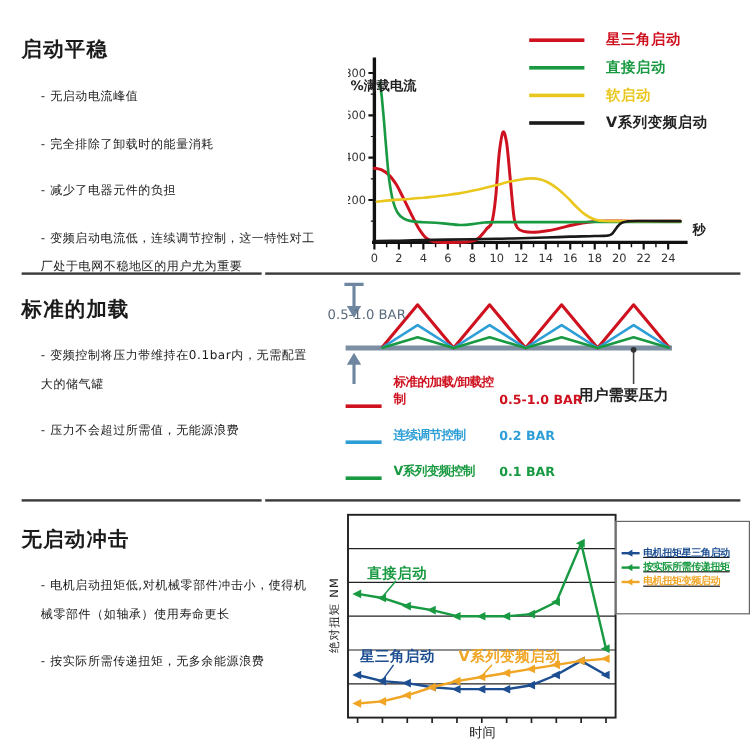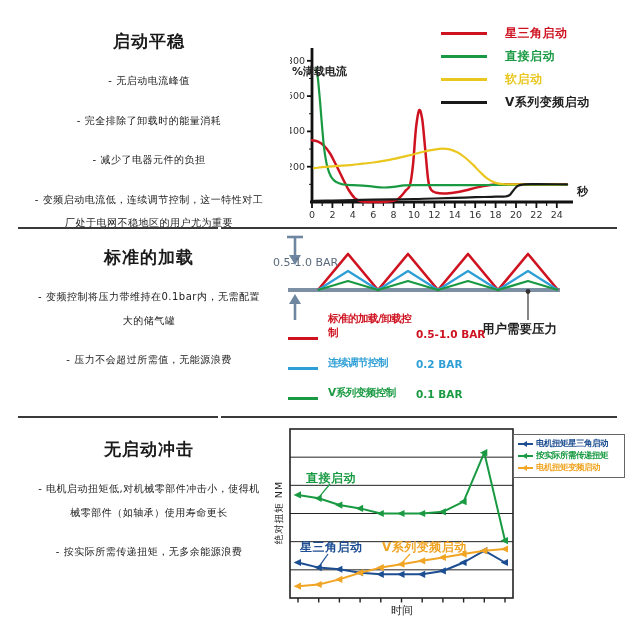--- a/index.html
+++ b/index.html
@@ -1,19 +1,19 @@
 <!DOCTYPE html>
 <html><head>
 <meta charset="utf-8">
 <style>
   html,body{margin:0;padding:0;background:#fff;}
   .page{position:relative;width:629px;height:619px;background:#fff;overflow:hidden;
         font-family:"DejaVu Sans","Liberation Sans",sans-serif;color:#1a1a1a;}
   
-  .text-col{position:absolute;width:262px;text-align:center;}
+  .text-col{position:absolute;width:262px;}
   .text-col h2{margin:0 0 8px 0;font-size:17px;font-weight:bold;letter-spacing:1px;}
   .text-col p{margin:16px;font-size:10px;line-height:23.5px;letter-spacing:0.5px;}
   
   .divider{position:absolute;height:0;border-top:2px solid #3a3a3a;}
   
   .chart{position:absolute;}
   svg{display:block;}
   svg text{font-family:"DejaVu Sans","Liberation Sans",sans-serif;}
   
   .c1-legend{position:absolute;left:151px;top:10px;}
@@ -29,21 +29,21 @@
   .c2-legend .row{display:flex;align-items:flex-end;height:30px;}
   .c2-legend .swatch{display:inline-block;width:30px;height:3px;flex:0 0 30px;}
   .c2-legend .lbl{margin-left:10px;width:88px;font-size:10.5px;font-weight:bold;letter-spacing:-0.5px;}
   .c2-legend .val{font-size:10.5px;font-weight:600;}
   
   .c3-ylabel{position:absolute;left:-30px;top:84px;width:78px;text-align:center;
              transform:rotate(-90deg);font-size:9.5px;letter-spacing:1px;color:#222;}
   .c3-xlabel{position:absolute;left:100px;top:181px;width:64px;text-align:center;
              font-size:11px;color:#222;}
   .c3-legend{position:absolute;left:243px;top:12px;width:112px;border:1px solid #666;
-             background:#fff;padding:3px 4px;box-sizing:border-box;}
+             background:#fff;padding:20px 4px;box-sizing:border-box;text-decoration:underline;}
   .c3-legend .row{display:flex;align-items:center;height:12px;}
   .c3-legend .marker{position:relative;width:15px;height:7px;flex:0 0 15px;margin-right:3px;}
   .c3-legend .marker::before{content:"";position:absolute;left:0;right:0;top:2.8px;height:1.4px;background:currentColor;}
   .c3-legend .marker::after{content:"";position:absolute;left:4px;top:0;
       border-top:3.5px solid transparent;border-bottom:3.5px solid transparent;border-right:5.5px solid currentColor;}
   .c3-legend .lbl{font-size:8.5px;font-weight:bold;letter-spacing:-0.5px;white-space:nowrap;}
   .c3-ann{position:absolute;font-size:12px;font-weight:bold;letter-spacing:0.5px;white-space:nowrap;}
 </style>
 </head>
 <body>

